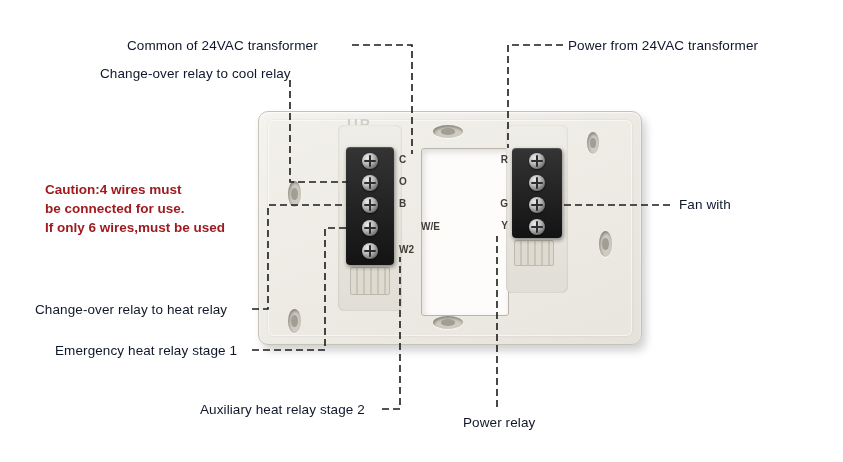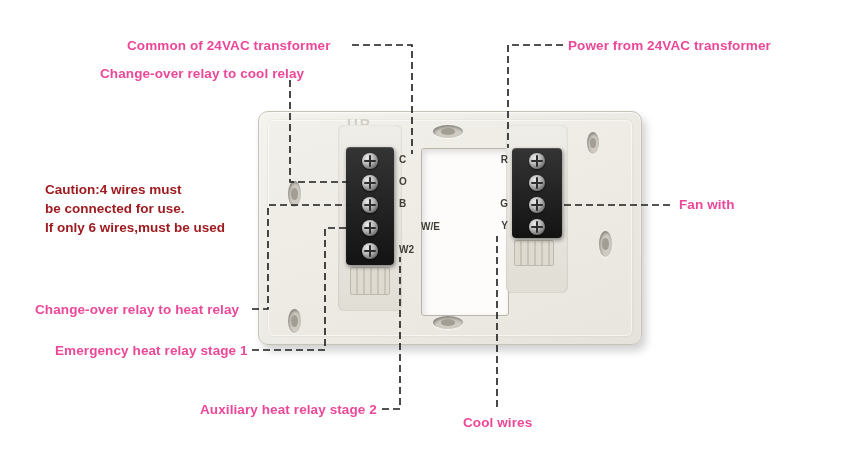--- a/index.html
+++ b/index.html
@@ -1,21 +1,21 @@
 <!DOCTYPE html>
 <html><head>
 <meta charset="utf-8">
 <style>
   html,body{margin:0;padding:0;background:#ffffff;}
   .stage{
     position:relative;width:843px;height:462px;background:#ffffff;
     font-family:"Liberation Sans", sans-serif;overflow:hidden;
   }
   .callout{
-    position:absolute;font-size:13.5px;font-weight:bold;color:#ec4899;
+    position:absolute;font-size:13.5px;font-weight:normal;color:#0f172a;
     white-space:nowrap;letter-spacing:0.1px;
   }
   .caution{
     position:absolute;left:45px;top:180px;font-size:13.5px;font-weight:bold;
     color:#9e1b20;line-height:19px;white-space:nowrap;
   }
   .plate{
     position:absolute;left:258px;top:111px;width:382px;height:232px;
     background:linear-gradient(145deg,#f5f3ee,#e5e2db);
     border:1px solid #c6c2b9;border-radius:10px;
@@ -128,21 +128,21 @@
     <polyline points="497,407 497,236"></polyline>
   </svg>
 
   <div class="callout" style="left:127px;top:38px;">Common of 24VAC transformer</div>
   <div class="callout" style="left:100px;top:66px;">Change-over relay to cool relay</div>
   <div class="callout" style="left:568px;top:38px;">Power from  24VAC transformer</div>
   <div class="callout" style="left:679px;top:197px;">Fan with</div>
   <div class="callout" style="left:35px;top:302px;text-align:right;">Change-over relay to heat relay</div>
   <div class="callout" style="left:55px;top:343px;">Emergency heat relay stage 1</div>
   <div class="callout" style="left:200px;top:402px;text-align:right;">Auxiliary heat relay stage 2</div>
-  <div class="callout" style="left:463px;top:415px;">Cool wires</div>
+  <div class="callout" style="left:463px;top:415px;">Power relay</div>
 
   <div class="caution">
     <div>Caution:4 wires must</div>
     <div>be connected for use.</div>
     <div>If only 6 wires,must be used</div>
   </div>
 
 </div>
 
 </body></html>

